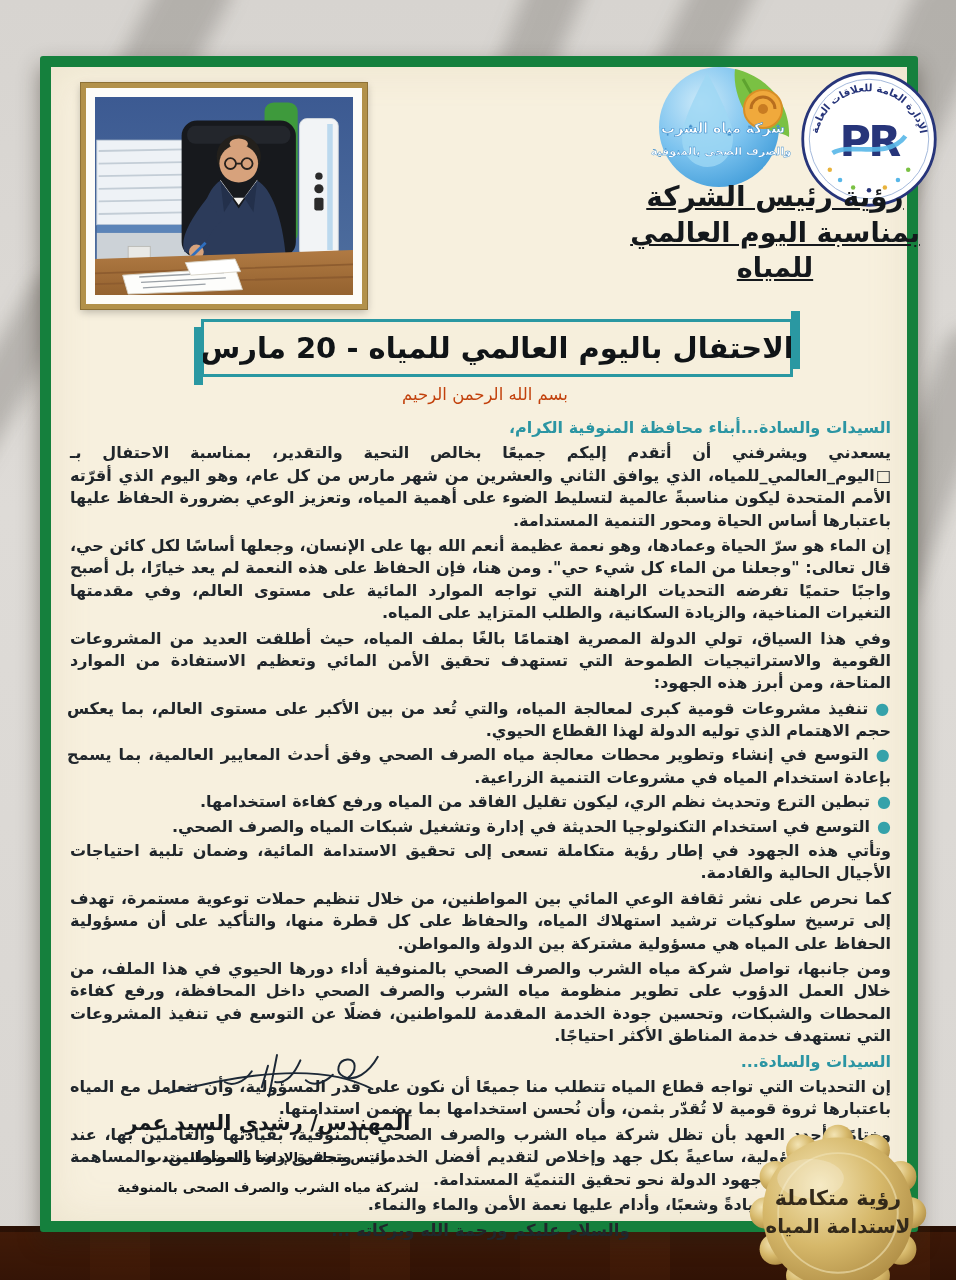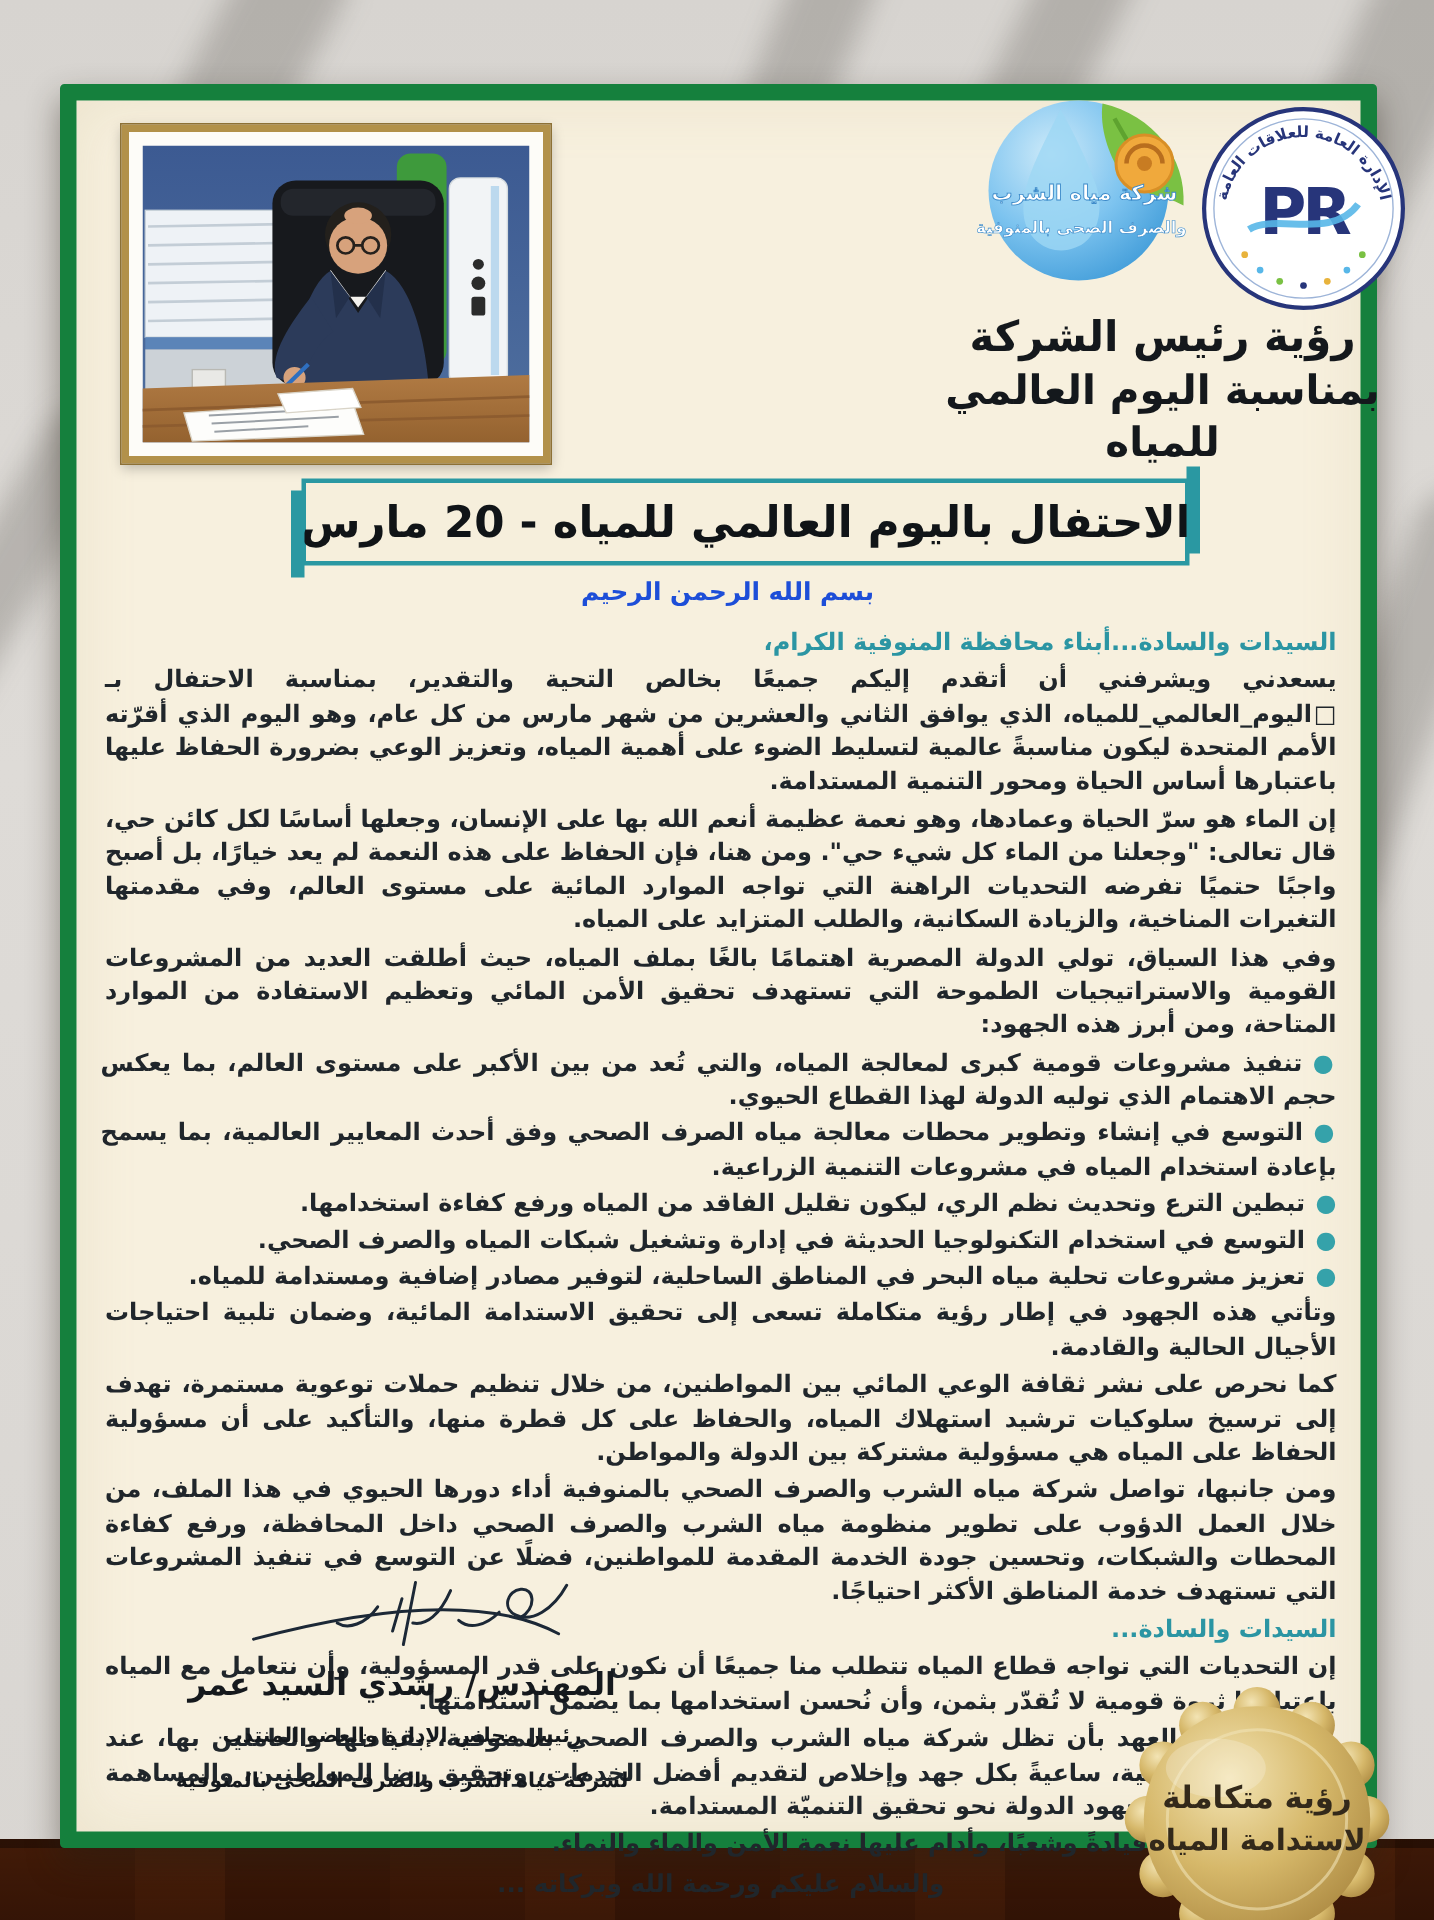--- a/index.html
+++ b/index.html
@@ -25,34 +25,34 @@
        box-shadow:0 10px 22px rgba(40,30,20,.45), inset 0 0 40px rgba(190,170,130,.18);}
   
   .photo-frame{position:absolute;left:30px;top:16px;width:286px;height:226px;background:#fdfcf8;
        border:5px solid #b2914a;outline:1px solid #8d7136;box-shadow:0 3px 8px rgba(0,0,0,.25);
        padding:9px;box-sizing:border-box;}
   .photo-frame svg{display:block;width:100%;height:100%;}
   
   .logo-company{position:absolute;left:596px;top:-4px;width:152px;height:128px;}
   .logo-pr{position:absolute;left:748px;top:2px;width:140px;height:140px;}
   
-  .hd-title{position:absolute;left:548px;top:140px;width:352px;text-align:center;
-       color:#14181c;font-weight:700;line-height:1.3;direction:rtl;}
+  .hd-title{position:absolute;left:548px;top:112px;width:352px;text-align:center;
+       color:#14181c;font-weight:700;line-height:1.3;direction:rtl;text-decoration:underline;}
   .hd-title .l1{font-size:28px;}
   .hd-title .l2{font-size:27px;}
   
   .banner{position:absolute;left:150px;top:252px;width:586px;height:52px;background:#f6efdc;
        border:3px solid #2a98a2;display:flex;align-items:center;justify-content:center;}
   .banner h1{margin:0;font-size:29px;font-weight:700;color:#101417;direction:rtl;white-space:nowrap;}
   .banner .bar{position:absolute;width:9px;height:58px;background:#2a98a2;}
   .banner .bar-r{right:-10px;top:-11px;}
   .banner .bar-l{left:-10px;bottom:-11px;}
   
   .basmala{position:absolute;left:0;right:0;top:318px;text-align:center;font-size:16.5px;
-       font-weight:700;color:#1d4ed8;direction:rtl;padding-left:12px;}
+       font-weight:400;color:#c2410c;direction:rtl;padding-left:12px;}
   
   .doc-text{position:absolute;left:16px;right:16px;top:350px;direction:rtl;text-align:justify;
        color:#20262b;font-size:16px;line-height:1.40;font-weight:700;}
   .doc-text p{margin:0 0 3px 3px;}
   .teal{color:#2b95a3;}
   .bullet{display:block;margin:0 0 2px 0;}
   .bullet .dot{color:#35a2aa;margin-left:7px;}
   .closing{text-align:center;margin-top:9px;font-size:16.5px;}
   
   .sig-block{position:absolute;left:52px;bottom:26px;width:330px;text-align:center;direction:rtl;color:#15191d;}
@@ -205,21 +205,20 @@
     <div class="doc-text">
       <p class="teal">السيدات والسادة...أبناء محافظة المنوفية الكرام،</p>
       <p>يسعدني ويشرفني أن أتقدم إليكم جميعًا بخالص التحية والتقدير، بمناسبة الاحتفال بـ □اليوم_العالمي_للمياه، الذي يوافق الثاني والعشرين من شهر مارس من كل عام، وهو اليوم الذي أقرّته الأمم المتحدة ليكون مناسبةً عالمية لتسليط الضوء على أهمية المياه، وتعزيز الوعي بضرورة الحفاظ عليها باعتبارها أساس الحياة ومحور التنمية المستدامة.</p>
       <p>إن الماء هو سرّ الحياة وعمادها، وهو نعمة عظيمة أنعم الله بها على الإنسان، وجعلها أساسًا لكل كائن حي، قال تعالى: "وجعلنا من الماء كل شيء حي". ومن هنا، فإن الحفاظ على هذه النعمة لم يعد خيارًا، بل أصبح واجبًا حتميًا تفرضه التحديات الراهنة التي تواجه الموارد المائية على مستوى العالم، وفي مقدمتها التغيرات المناخية، والزيادة السكانية، والطلب المتزايد على المياه.</p>
       <p>وفي هذا السياق، تولي الدولة المصرية اهتمامًا بالغًا بملف المياه، حيث أطلقت العديد من المشروعات القومية والاستراتيجيات الطموحة التي تستهدف تحقيق الأمن المائي وتعظيم الاستفادة من الموارد المتاحة، ومن أبرز هذه الجهود:</p>
       <div>
         <div class="bullet"><span class="dot">●</span><span>تنفيذ مشروعات قومية كبرى لمعالجة المياه، والتي تُعد من بين الأكبر على مستوى العالم، بما يعكس حجم الاهتمام الذي توليه الدولة لهذا القطاع الحيوي.</span></div>
         <div class="bullet"><span class="dot">●</span><span>التوسع في إنشاء وتطوير محطات معالجة مياه الصرف الصحي وفق أحدث المعايير العالمية، بما يسمح بإعادة استخدام المياه في مشروعات التنمية الزراعية.</span></div>
         <div class="bullet"><span class="dot">●</span><span>تبطين الترع وتحديث نظم الري، ليكون تقليل الفاقد من المياه ورفع كفاءة استخدامها.</span></div>
         <div class="bullet"><span class="dot">●</span><span>التوسع في استخدام التكنولوجيا الحديثة في إدارة وتشغيل شبكات المياه والصرف الصحي.</span></div>
-        <div class="bullet"><span class="dot">●</span><span>تعزيز مشروعات تحلية مياه البحر في المناطق الساحلية، لتوفير مصادر إضافية ومستدامة للمياه.</span></div>
       </div>
       <p>وتأتي هذه الجهود في إطار رؤية متكاملة تسعى إلى تحقيق الاستدامة المائية، وضمان تلبية احتياجات الأجيال الحالية والقادمة.</p>
       <p>كما نحرص على نشر ثقافة الوعي المائي بين المواطنين، من خلال تنظيم حملات توعوية مستمرة، تهدف إلى ترسيخ سلوكيات ترشيد استهلاك المياه، والحفاظ على كل قطرة منها، والتأكيد على أن مسؤولية الحفاظ على المياه هي مسؤولية مشتركة بين الدولة والمواطن.</p>
       <p>ومن جانبها، تواصل شركة مياه الشرب والصرف الصحي بالمنوفية أداء دورها الحيوي في هذا الملف، من خلال العمل الدؤوب على تطوير منظومة مياه الشرب والصرف الصحي داخل المحافظة، ورفع كفاءة المحطات والشبكات، وتحسين جودة الخدمة المقدمة للمواطنين، فضلًا عن التوسع في تنفيذ المشروعات التي تستهدف خدمة المناطق الأكثر احتياجًا.</p>
       <p class="teal">السيدات والسادة...</p>
       <p>إن التحديات التي تواجه قطاع المياه تتطلب منا جميعًا أن نكون على قدر المسؤولية، وأن نتعامل مع المياه باعتبارها ثروة قومية لا تُقدّر بثمن، وأن نُحسن استخدامها بما يضمن استدامتها.</p>
       <p>وختامًا، أجدد العهد بأن تظل شركة مياه الشرب والصرف الصحي بالمنوفية، بقيادتها والعاملين بها، عند مستوى المسؤولية، ساعيةً بكل جهد وإخلاص لتقديم أفضل الخدمات، وتحقيق رضا المواطنين، والمساهمة الفعالة في دعم جهود الدولة نحو تحقيق التنميّة المستدامة.</p>
       <p>حفظ الله مصر، قيادةً وشعبًا، وأدام عليها نعمة الأمن والماء والنماء.</p>
       <p class="closing">والسلام عليكم ورحمة الله وبركاته ...</p>
     </div>

